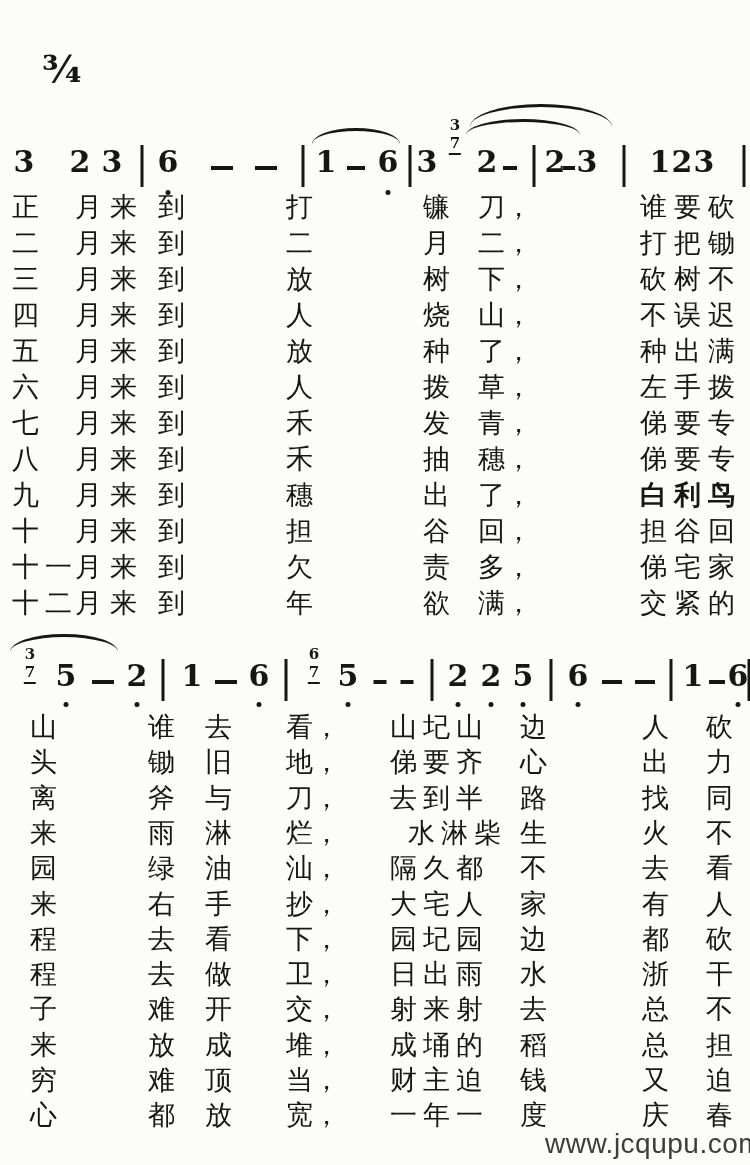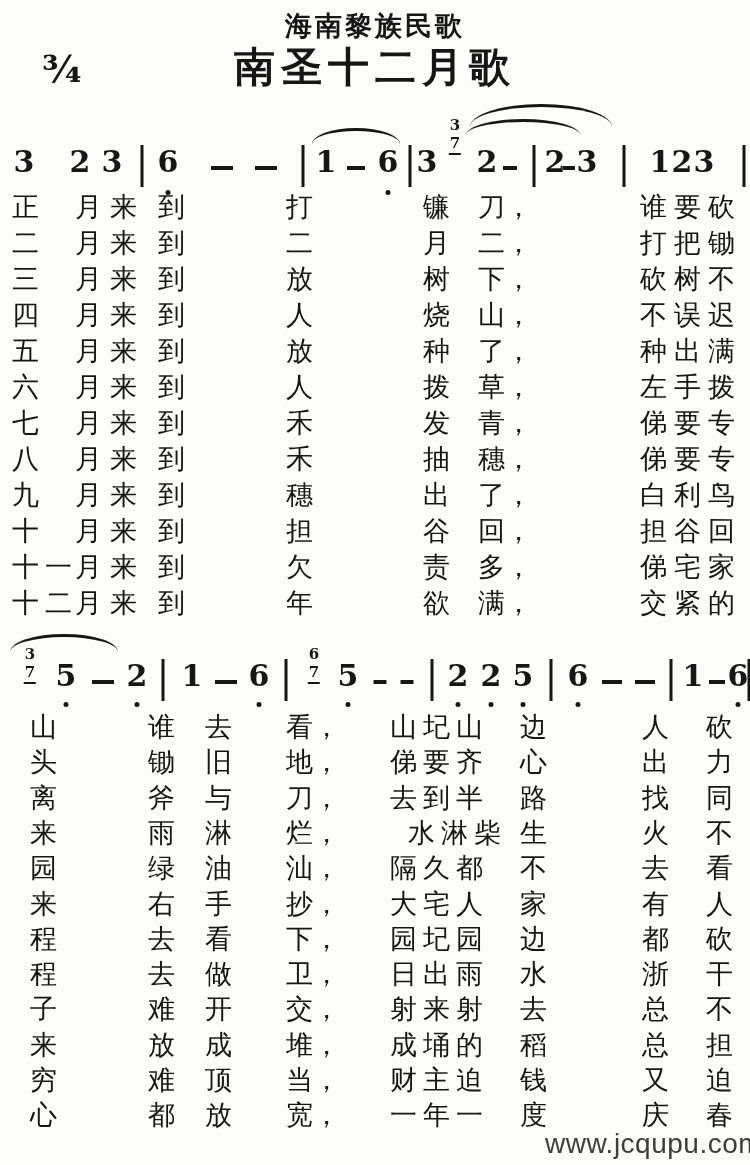--- a/index.html
+++ b/index.html
@@ -45,22 +45,20 @@
   .watermark{
     position:absolute;left:545px;top:1128px;
     font-family:"Liberation Sans","DejaVu Sans",sans-serif;
     font-size:28px;color:#3d3d3d;letter-spacing:0.5px;
   }
 </style>
 </head>
 <body>
 
 <div class="page">
-  <div class="subtitle">海南黎族民歌</div>
-  <div class="song-title">南圣十二月歌</div>
   <div class="time-sig">¾</div>
 
   <div class="overlay" id="notation-line1">
       <span class="note" style="left: 24px; top: 147px;">3</span>
       <span class="note" style="left: 80px; top: 147px;">2</span>
       <span class="note" style="left: 112px; top: 147px;">3</span>
       <span class="bar" style="left: 142px; top: 145px;"></span>
       <span class="note" style="left: 168px; top: 147px;">6</span>
       <span class="dot" style="left: 168px; top: 190px;"></span>
       <span class="dash" style="left: 222px; top: 166px; width: 22px;"></span>
@@ -161,21 +159,21 @@
         <span class="lyric-cell" style="left: 478px;">穗，</span>
         <span class="lyric-cell" style="left: 640px; letter-spacing: 7px;">俤要专</span>
       </div>
       <div class="lyric-row" style="top: 481px;">
         <span class="lyric-cell" style="left: 12px;">九</span>
         <span class="lyric-cell" style="left: 75px; letter-spacing: 8px;">月来</span>
         <span class="lyric-cell" style="left: 158px;">到</span>
         <span class="lyric-cell" style="left: 286px;">穗</span>
         <span class="lyric-cell" style="left: 423px;">出</span>
         <span class="lyric-cell" style="left: 478px;">了，</span>
-        <span class="lyric-cell" style="left: 640px; letter-spacing: 7px;">白利鸟</span>
+        <span class="lyric-cell" style="left: 640px; letter-spacing: 7px; font-weight: bold;">白利鸟</span>
       </div>
       <div class="lyric-row" style="top: 517px;">
         <span class="lyric-cell" style="left: 12px;">十</span>
         <span class="lyric-cell" style="left: 75px; letter-spacing: 8px;">月来</span>
         <span class="lyric-cell" style="left: 158px;">到</span>
         <span class="lyric-cell" style="left: 286px;">担</span>
         <span class="lyric-cell" style="left: 423px;">谷</span>
         <span class="lyric-cell" style="left: 478px;">回，</span>
         <span class="lyric-cell" style="left: 640px; letter-spacing: 7px;">担谷回</span>
       </div>

